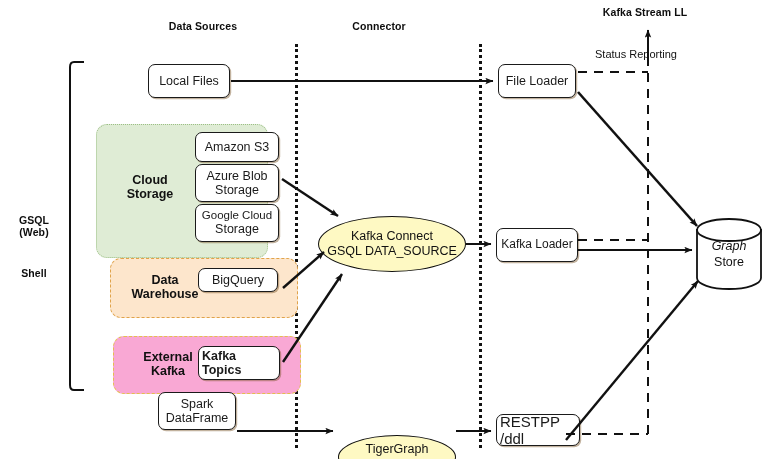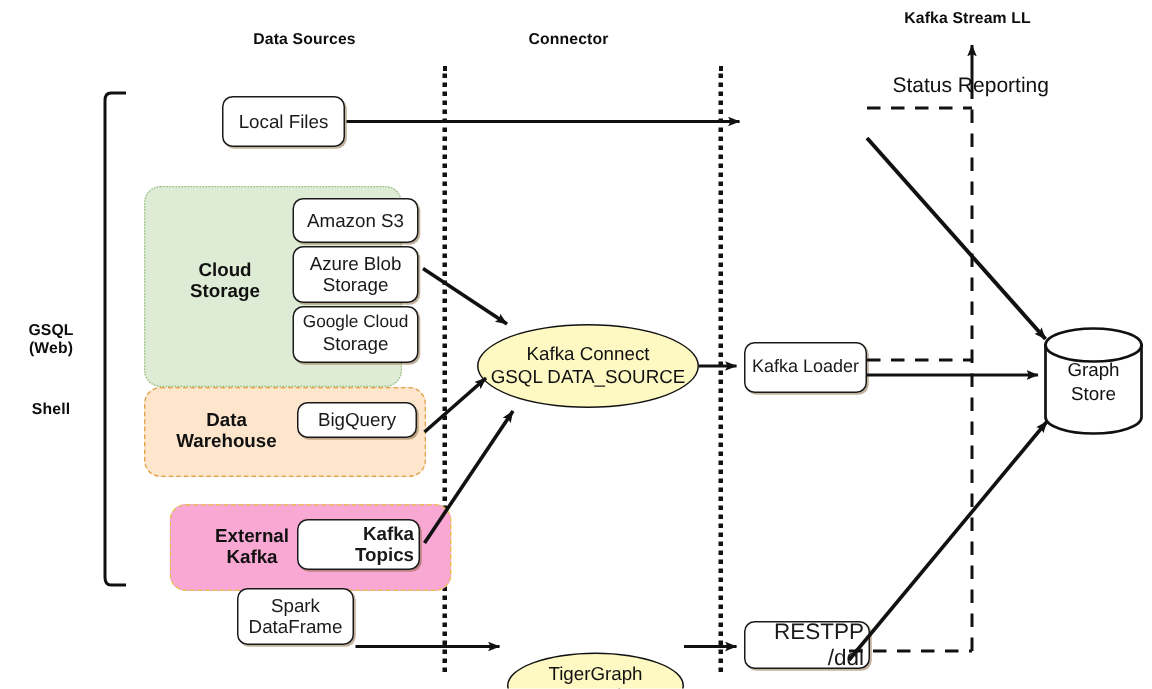--- a/index.html
+++ b/index.html
@@ -7,41 +7,41 @@
        font-family:"Liberation Sans","DejaVu Sans",sans-serif;
        -webkit-font-smoothing:antialiased;}
   #stage{position:relative;width:768px;height:459px;background:#fff;}
   svg#wires{position:absolute;left:0;top:0;width:768px;height:459px;pointer-events:none;}
 
   .lbl{position:absolute;font-weight:bold;font-size:10.5px;color:#0d0d0d;
        text-align:center;letter-spacing:.1px;white-space:nowrap;}
 
   .node{position:absolute;box-sizing:border-box;background:#fff;border:1.6px solid #1a1a1a;
         border-radius:7px;display:flex;align-items:center;justify-content:center;
-        text-align:right;font-size:12.5px;color:#1a1a1a;line-height:1.15;
+        text-align:left;font-size:12.5px;color:#1a1a1a;line-height:1.15;
         box-shadow:1.2px 1.2px 0 rgba(120,85,40,.45);}
   .node span{display:block;padding:0 3px;}
 
   .grp{position:absolute;box-sizing:border-box;border-radius:11px;}
   .grp .gname{position:absolute;font-weight:bold;font-size:12.5px;color:#111;
               text-align:center;line-height:1.15;}
 
   .grp-green{background:#dfecd5;border:1.3px dotted #9cbf86;}
   .grp-orange{background:#fde6cc;border:1.5px dashed #e0a34a;}
   .grp-yellow{background:#f9a8d4;border:1.5px dashed #e3c14c;margin-left:17px;}
 
   .ell{position:absolute;box-sizing:border-box;background:#fef9c3;border:1.7px solid #111;
        border-radius:50%;display:flex;align-items:center;justify-content:center;
        text-align:center;font-size:12.5px;color:#111;line-height:1.2;}
 
   .cyl{position:absolute;}
   .cyl .ctext{position:absolute;left:0;right:0;top:52%;transform:translateY(-50%);
               text-align:center;font-size:12.5px;color:#111;line-height:1.25;}
 
-  .statuslbl{position:absolute;font-size:14px;color:#111;background:#fff;
+  .statuslbl{position:absolute;font-size:11px;color:#111;background:#fff;
              padding:0 1px;white-space:nowrap;}
   .vline{position:absolute;width:0;border-left:3.2px dotted #111;}
 </style>
 </head>
 <body>
 
 <div id="stage">
 
   <div class="lbl" style="left:149px;top:20px;width:108px;">Data Sources</div>
   <div class="lbl" style="left:325px;top:20px;width:108px;">Connector</div>
@@ -64,21 +64,21 @@
   </div>
   <div class="node" style="left:195px;top:164px;width:84px;height:38px;flex-direction:column;">
     <span>Azure Blob</span>
     <span>Storage</span>
   </div>
   <div class="node" style="left:195px;top:204px;width:84px;height:38px;flex-direction:column;">
     <span style="font-size:11.5px;">Google Cloud</span>
     <span>Storage</span>
   </div>
 
-  <div class="grp grp-orange" style="left:96px;top:258px;width:188px;height:60px;">
+  <div class="grp grp-orange" style="left:110px;top:258px;width:188px;height:60px;">
     <div class="gname" style="left:8px;top:14px;width:92px;">Data</div>
     <div class="gname" style="left:8px;top:28px;width:92px;">Warehouse</div>
   </div>
   <div class="node" style="left:198px;top:268px;width:80px;height:24px;">
     <span>BigQuery</span>
   </div>
 
   <div class="grp grp-yellow" style="left:96px;top:336px;width:188px;height:58px;">
     <div class="gname" style="left:6px;top:13px;width:96px;">External</div>
     <div class="gname" style="left:6px;top:27px;width:96px;">Kafka</div>
@@ -99,34 +99,37 @@
   <div class="ell" style="left:318px;top:216px;width:148px;height:56px;flex-direction:column;">
     <span>Kafka Connect</span>
     <span>GSQL DATA_SOURCE</span>
   </div>
 
   <div class="ell" style="left:338px;top:409px;width:118px;height:44px;flex-direction:column;margin-top:26px;">
     <span>TigerGraph</span>
     <span>JDBC Driver</span>
   </div>
 
+  <div class="node" style="left:498px;top:64px;width:78px;height:34px;">
+    <span>File Loader</span>
+  </div>
   <div class="node" style="left:496px;top:228px;width:82px;height:34px;">
     <span style="font-size:12px;">Kafka Loader</span>
   </div>
   <div class="node" style="left:496px;top:414px;width:84px;height:32px;">
     <span style="font-size:15px;">RESTPP /ddl</span>
   </div>
 
   <div class="cyl" style="left:694px;top:218px;width:70px;height:72px;">
     <svg width="70" height="72" viewBox="0 0 70 72">
       <path d="M3,12 L3,60 A32,11 0 0 0 67,60 L67,12 Z" fill="#fff" stroke="#111" stroke-width="1.8"></path>
       <ellipse cx="35" cy="12" rx="32" ry="11" fill="#fff" stroke="#111" stroke-width="1.8"></ellipse>
     </svg>
     <div class="ctext">
-      <span style="display:block;">Graph</span>
+      <span style="display:block;font-style:italic;">Graph</span>
       <span style="display:block;">Store</span>
     </div>
   </div>
 
   <div class="statuslbl" style="left:594px;top:48px;">Status Reporting</div>
 
   <svg id="wires" viewBox="0 0 768 459">
     <defs>
       <marker id="ah" markerWidth="9" markerHeight="9" refX="7.6" refY="3.2" orient="auto" markerUnits="userSpaceOnUse">
         <path d="M0,0 L8,3.2 L0,6.4 L1.6,3.2 Z" fill="#111"></path>

